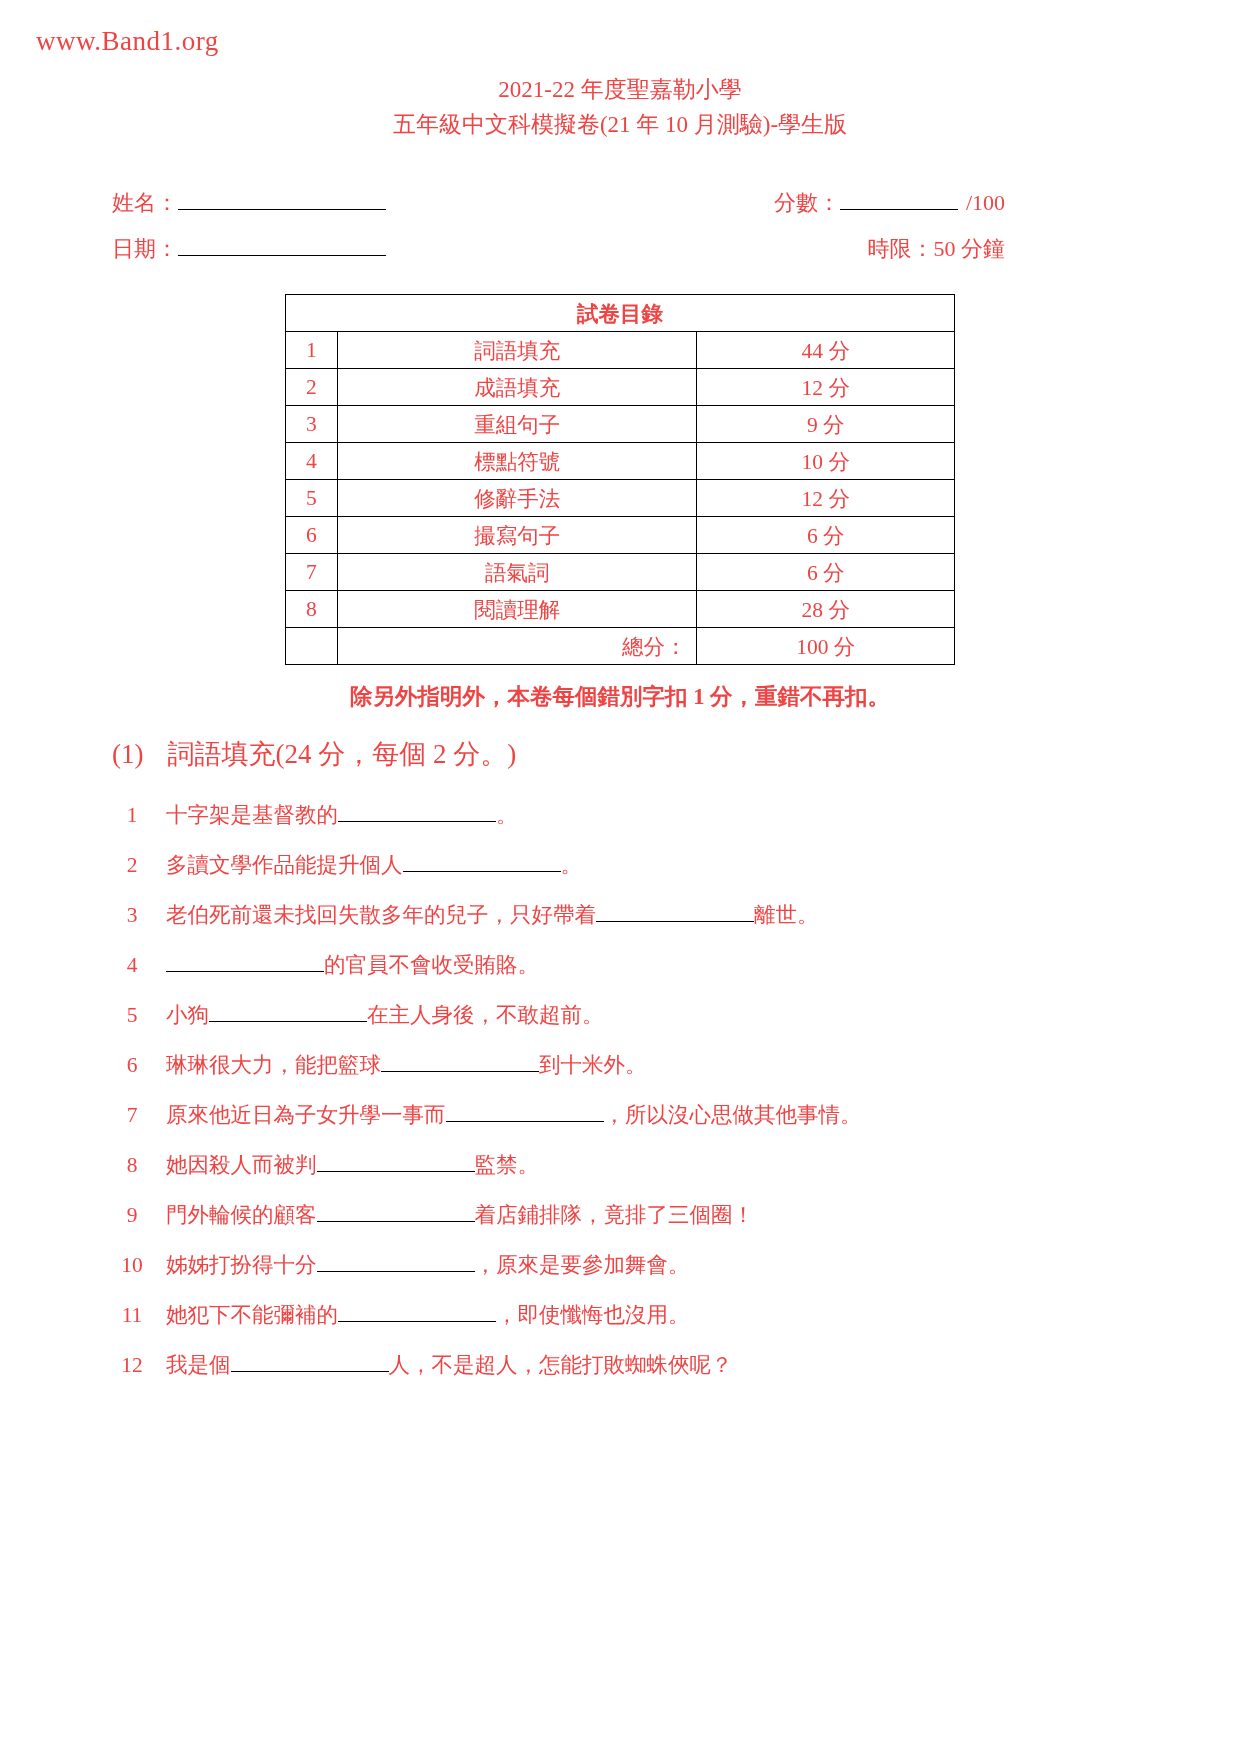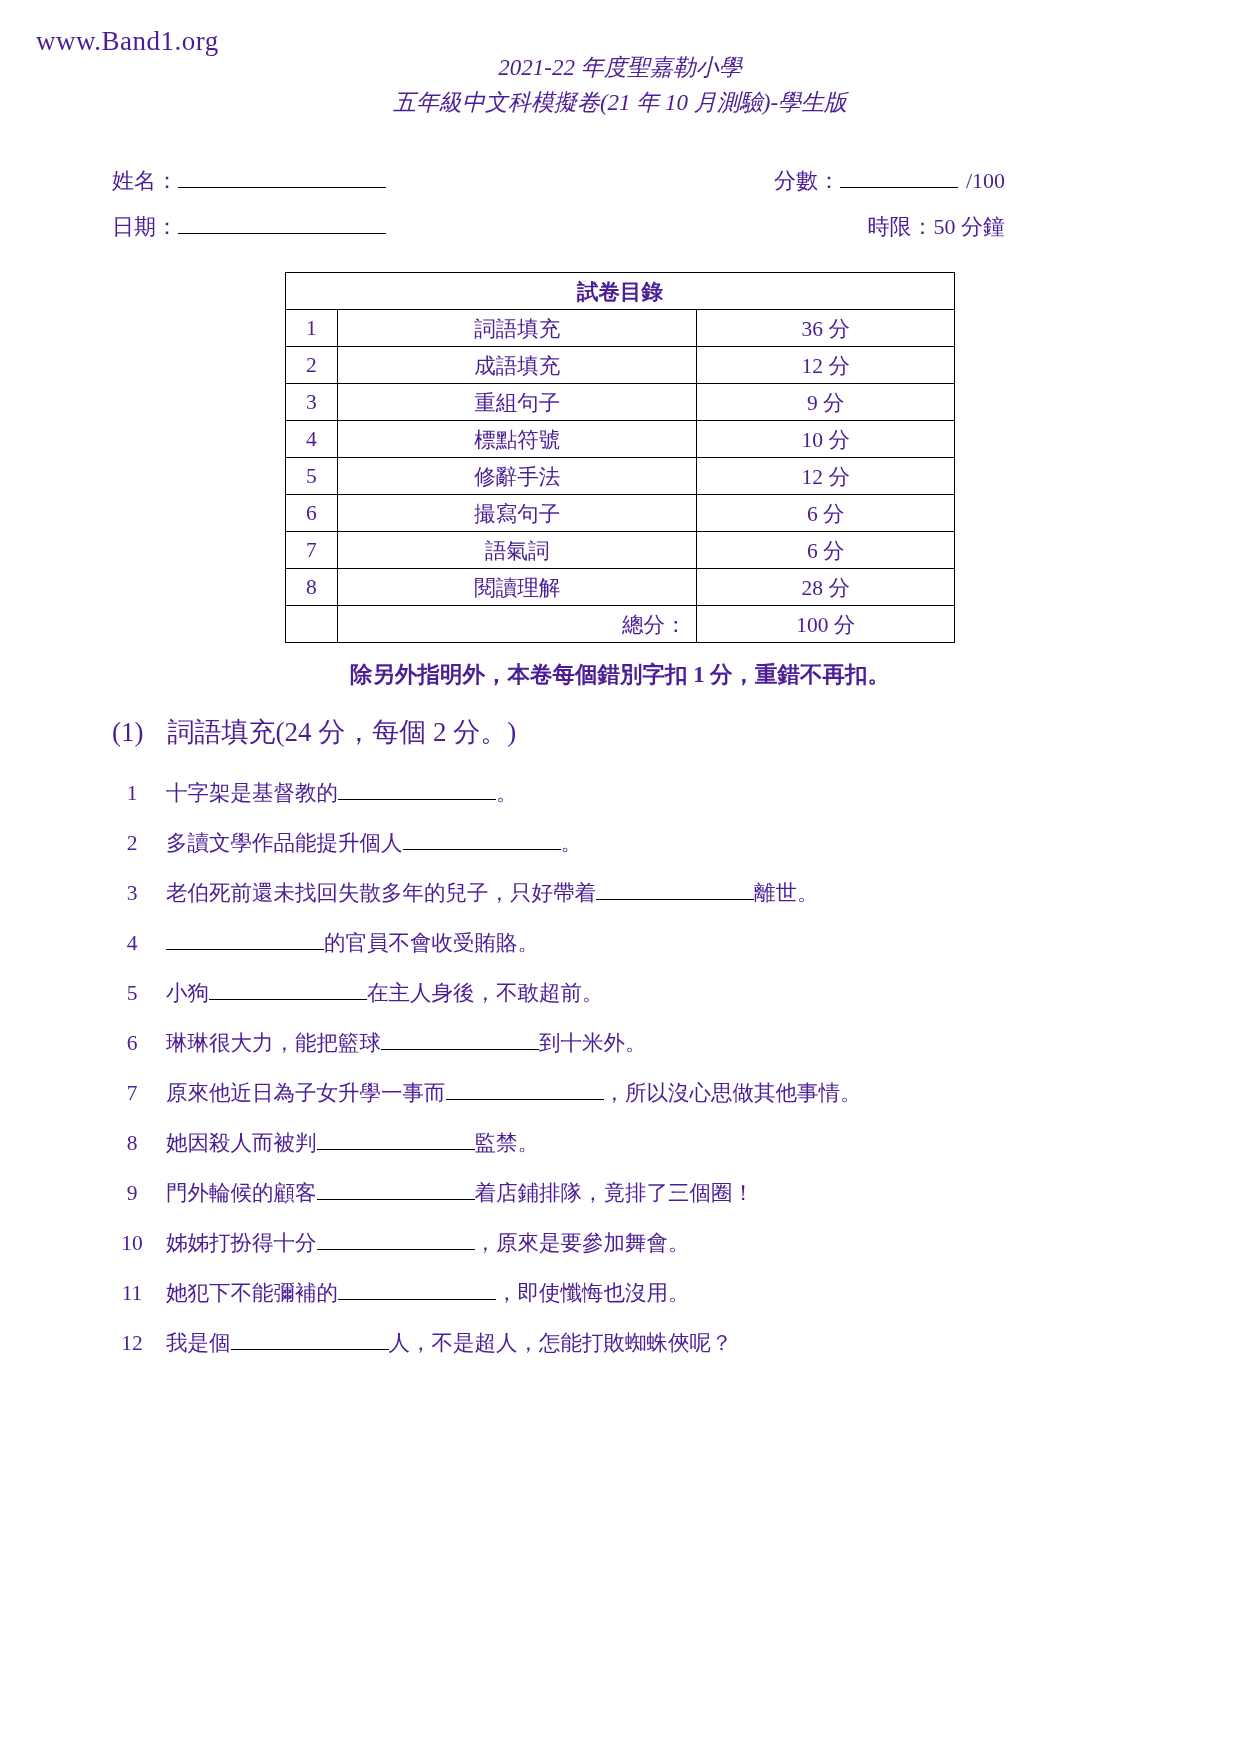--- a/index.html
+++ b/index.html
@@ -3,37 +3,36 @@
 <meta charset="utf-8">
 <style>
   * { margin:0; padding:0; box-sizing:border-box; }
   html,body { background:#ffffff; }
   .page {
     position:relative;
     width:1240px;
     height:1754px;
     margin:0 auto;
     background:#ffffff;
-    color:#4c1d95;
+    color:#ef4444;
     font-family:"Liberation Serif","DejaVu Serif",serif;
     overflow:hidden;
   }
   .watermark {
     position:absolute;
     top:26px;
     left:36px;
     font-size:27px;
     letter-spacing:0.5px;
   }
   .title-block {
-    padding-top:50px;
+    padding-top:72px;
     text-align:center;
     font-size:23px;
     line-height:35px;
-    font-style:italic;
   }
   .info-block {
     margin:46px 235px 0 112px;
     font-size:22px;
   }
   .info-row {
     display:flex;
     justify-content:space-between;
     align-items:flex-end;
     margin-bottom:16px;
@@ -128,21 +127,21 @@
       <col style="width:360px">
       <col style="width:258px">
     </colgroup>
     <tbody>
       <tr>
         <td colspan="3" class="toc-title">試卷目錄</td>
       </tr>
       <tr>
         <td>1</td>
         <td>詞語填充</td>
-        <td>36 分</td>
+        <td>44 分</td>
       </tr>
       <tr>
         <td>2</td>
         <td>成語填充</td>
         <td>12 分</td>
       </tr>
       <tr>
         <td>3</td>
         <td>重組句子</td>
         <td>9 分</td>

